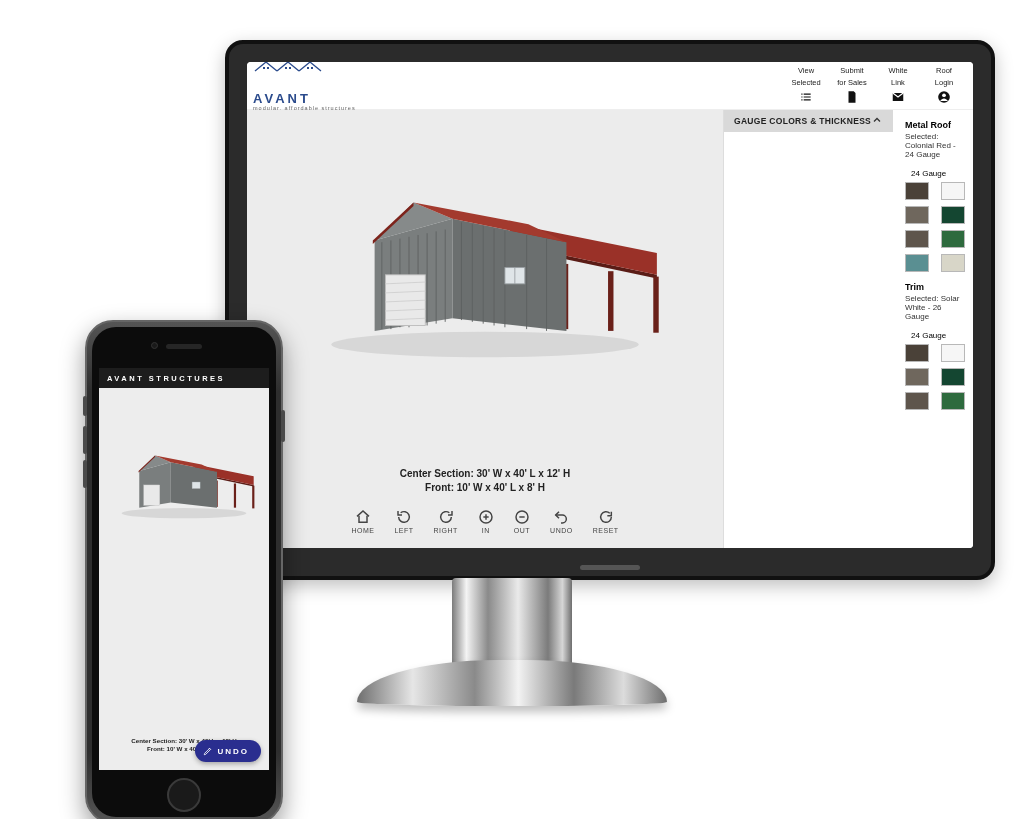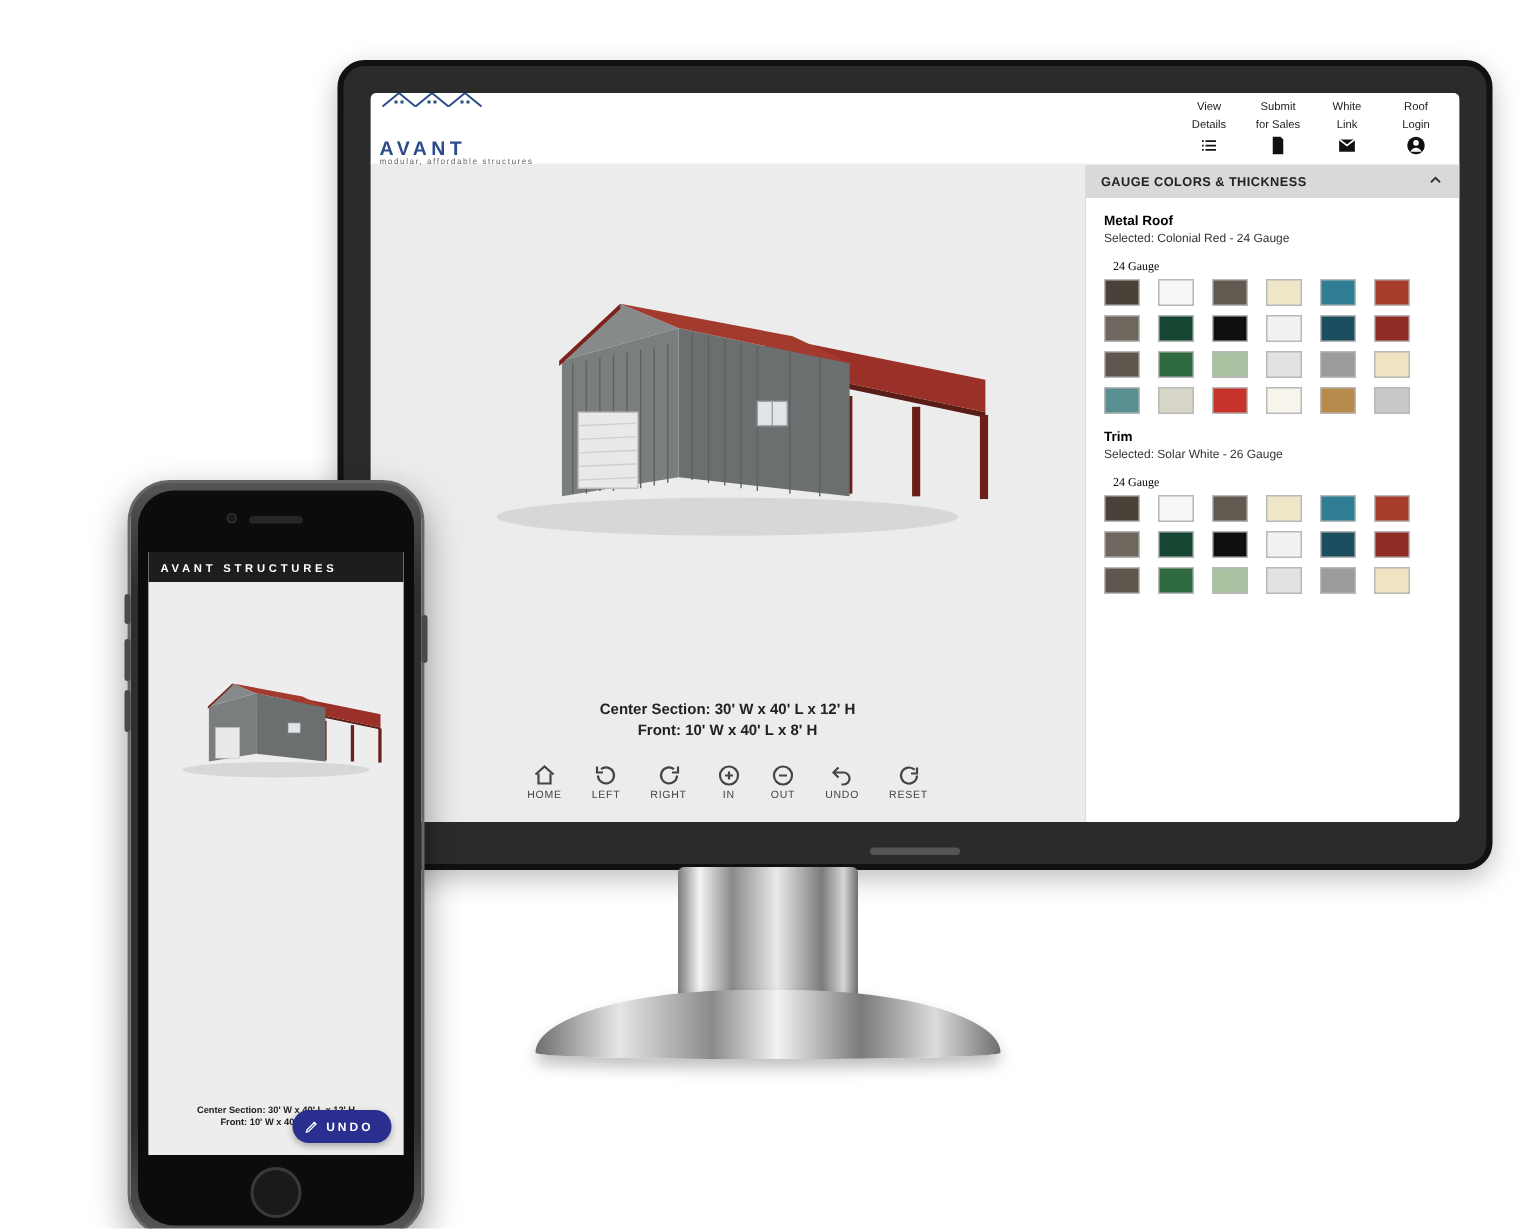--- a/index.html
+++ b/index.html
@@ -46,27 +46,27 @@
   .topbar-btn svg, .topbar-btn .uico { width: 14px; height: 14px; fill: #111; }
 
   .body { flex: 1; display: flex; background: #ececec; overflow: hidden; }
   .viewer { flex: 1; position: relative; display: flex; flex-direction: column; align-items: center; justify-content: flex-end; padding-bottom: 8px; }
   .viewer-3d { position: absolute; top: 38px; left: 26px; right: 26px; height: 230px; display:flex; align-items:center; justify-content:center; }
   .viewer-dims { text-align: center; font-size: 10px; font-weight: 700; color: #222; line-height: 1.4; margin-bottom: 14px; }
   .controls { display: flex; gap: 20px; justify-content: center; padding-bottom: 6px; }
   .ctrl { display: flex; flex-direction: column; align-items: center; gap: 2px; font-size: 7px; color: #444; letter-spacing: .5px; cursor: pointer; }
   .ctrl svg { width: 16px; height: 16px; fill: none; stroke: #444; stroke-width: 2.2; }
 
-  .sidepanel { width: 250px; background: #fff; display: flex; flex-direction: column; border-left: 1px solid #ddd; }
+  .sidepanel { width: 250px; background: #fff; display: flex; flex-direction: row; border-left: 1px solid #ddd; }
   .panel-header { background: #d9d9d9; height: 22px; display: flex; align-items: center; padding: 0 10px; font-size: 8.5px; font-weight: 700; letter-spacing: .3px; color: #222; }
   .panel-header .chev { margin-left: auto; }
   .panel-body { flex: 1; overflow: hidden; padding: 8px 12px 0 12px; }
   .section-title { font-size: 9px; font-weight: 700; margin-top: 2px; }
   .section-selected { font-size: 8px; color: #333; margin: 2px 0 2px 0; }
-  .section-sub { font-size: 8px; margin: 10px 0 4px 6px; font-family: Liberation Serif, serif; }
+  .section-sub { font-size: 8px; margin: 10px 0 4px 6px; }
   .swatches { display: grid; grid-template-columns: repeat(6, 24px); gap: 6px 12px; margin-bottom: 10px; }
   .sw { width: 24px; height: 18px; border: 1px solid #b8b8b8; cursor: pointer; }
 
   
   .phone {
     position: absolute; left: 85px; top: 320px; width: 198px; height: 504px;
     background: linear-gradient(180deg,#555,#2e2e2e 14%,#2e2e2e 86%,#555);
     border-radius: 28px; box-shadow: 0 10px 24px rgba(0,0,0,.4);
     border: 2px solid #666;
   }
@@ -110,21 +110,21 @@
                 <rect x="54" y="7" width="2" height="2" fill="#2b4b8c"></rect>
                 <rect x="58" y="7" width="2" height="2" fill="#2b4b8c"></rect>
               </svg>
           </div>
           <div class="logo-text">AVANT</div>
           <div class="logo-sub">modular, affordable structures</div>
         </div>
         <div class="topbar-right">
           <div class="topbar-btn">
             <span>View</span>
-            <span>Details</span>
+            <span>Selected</span>
             <svg viewBox="0 0 24 24">
                 <path d="M4 6h2v2H4zM8 6h12v2H8zM4 11h2v2H4zM8 11h12v2H8zM4 16h2v2H4zM8 16h12v2H8z"></path>
               </svg>
           </div>
           <div class="topbar-btn">
             <span>Submit</span>
             <span>for Sales</span>
             <svg viewBox="0 0 24 24">
                 <path d="M6 2h9l3 3v17H6zM8 10h8v2H8zm0 4h8v2H8z"></path>
               </svg>

